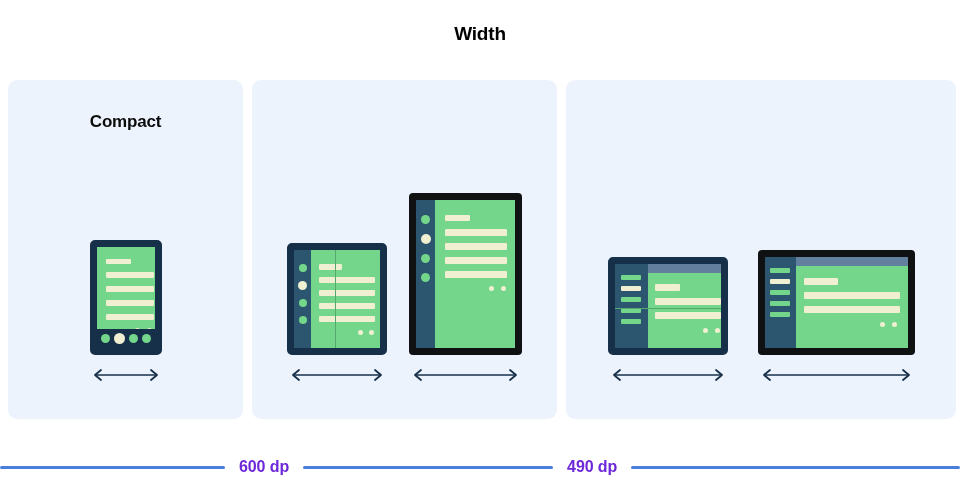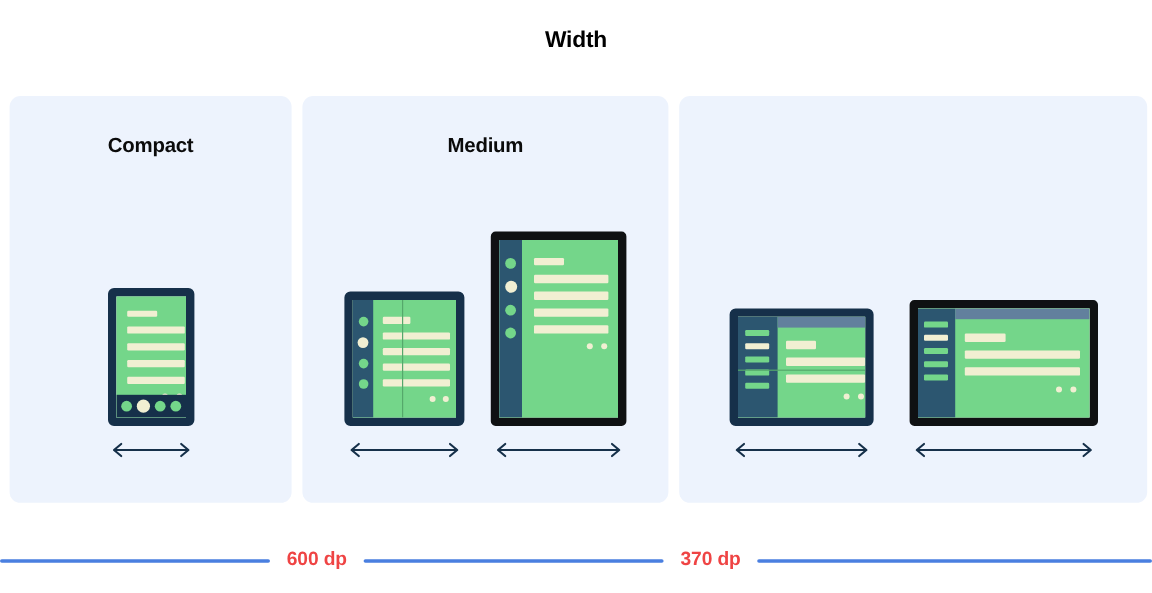--- a/index.html
+++ b/index.html
@@ -218,21 +218,21 @@
   }
   .scale-rule {
     height: 3px;
     background: #4a7fe0;
     border-radius: 2px;
     flex: 1 1 auto;
   }
   .scale-label {
     font-size: 16px;
     font-weight: bold;
-    color: #ef4444;
+    color: #6d28d9;
     letter-spacing: -0.1px;
     padding: 0 14px;
     flex: 0 0 auto;
     white-space: nowrap;
   }
   .seg-1 { max-width: 225px; }
   .seg-2 { max-width: 250px; }
   .seg-3 { max-width: 330px; }
 </style>
 </head>
@@ -275,21 +275,20 @@
           <svg class="arrow" width="72" height="16" viewBox="0 0 72 16">
             <line x1="5" y1="8" x2="67" y2="8" stroke="#16304a" stroke-width="1.6"></line>
             <polyline points="11,3 5,8 11,13" fill="none" stroke="#16304a" stroke-width="1.8" stroke-linecap="round" stroke-linejoin="round"></polyline>
             <polyline points="61,3 67,8 61,13" fill="none" stroke="#16304a" stroke-width="1.8" stroke-linecap="round" stroke-linejoin="round"></polyline>
           </svg>
         </div>
       </div>
     </div>
 
     <div class="panel panel-medium">
-      <div class="panel-title">Medium</div>
 
       <div class="devices">
 
         <div class="device-col">
           <div class="device dev-navy foldable-p">
             <div class="screen">
               <div class="rail" style="width:17px; padding-top:14px; gap:9px;">
                 <div class="rail-dot" style="width:8px;  height:8px;"></div>
                 <div class="rail-dot alt" style="width:9px;  height:9px;"></div>
                 <div class="rail-dot" style="width:8px;  height:8px;"></div>
@@ -405,17 +404,17 @@
 
       </div>
     </div>
 
   </div>
 
   <div class="scale">
     <div class="scale-rule seg-1"></div>
     <div class="scale-label">600 dp</div>
     <div class="scale-rule seg-2"></div>
-    <div class="scale-label">370 dp</div>
+    <div class="scale-label">490 dp</div>
     <div class="scale-rule seg-3"></div>
   </div>
 
 </div>
 
 </body></html>

